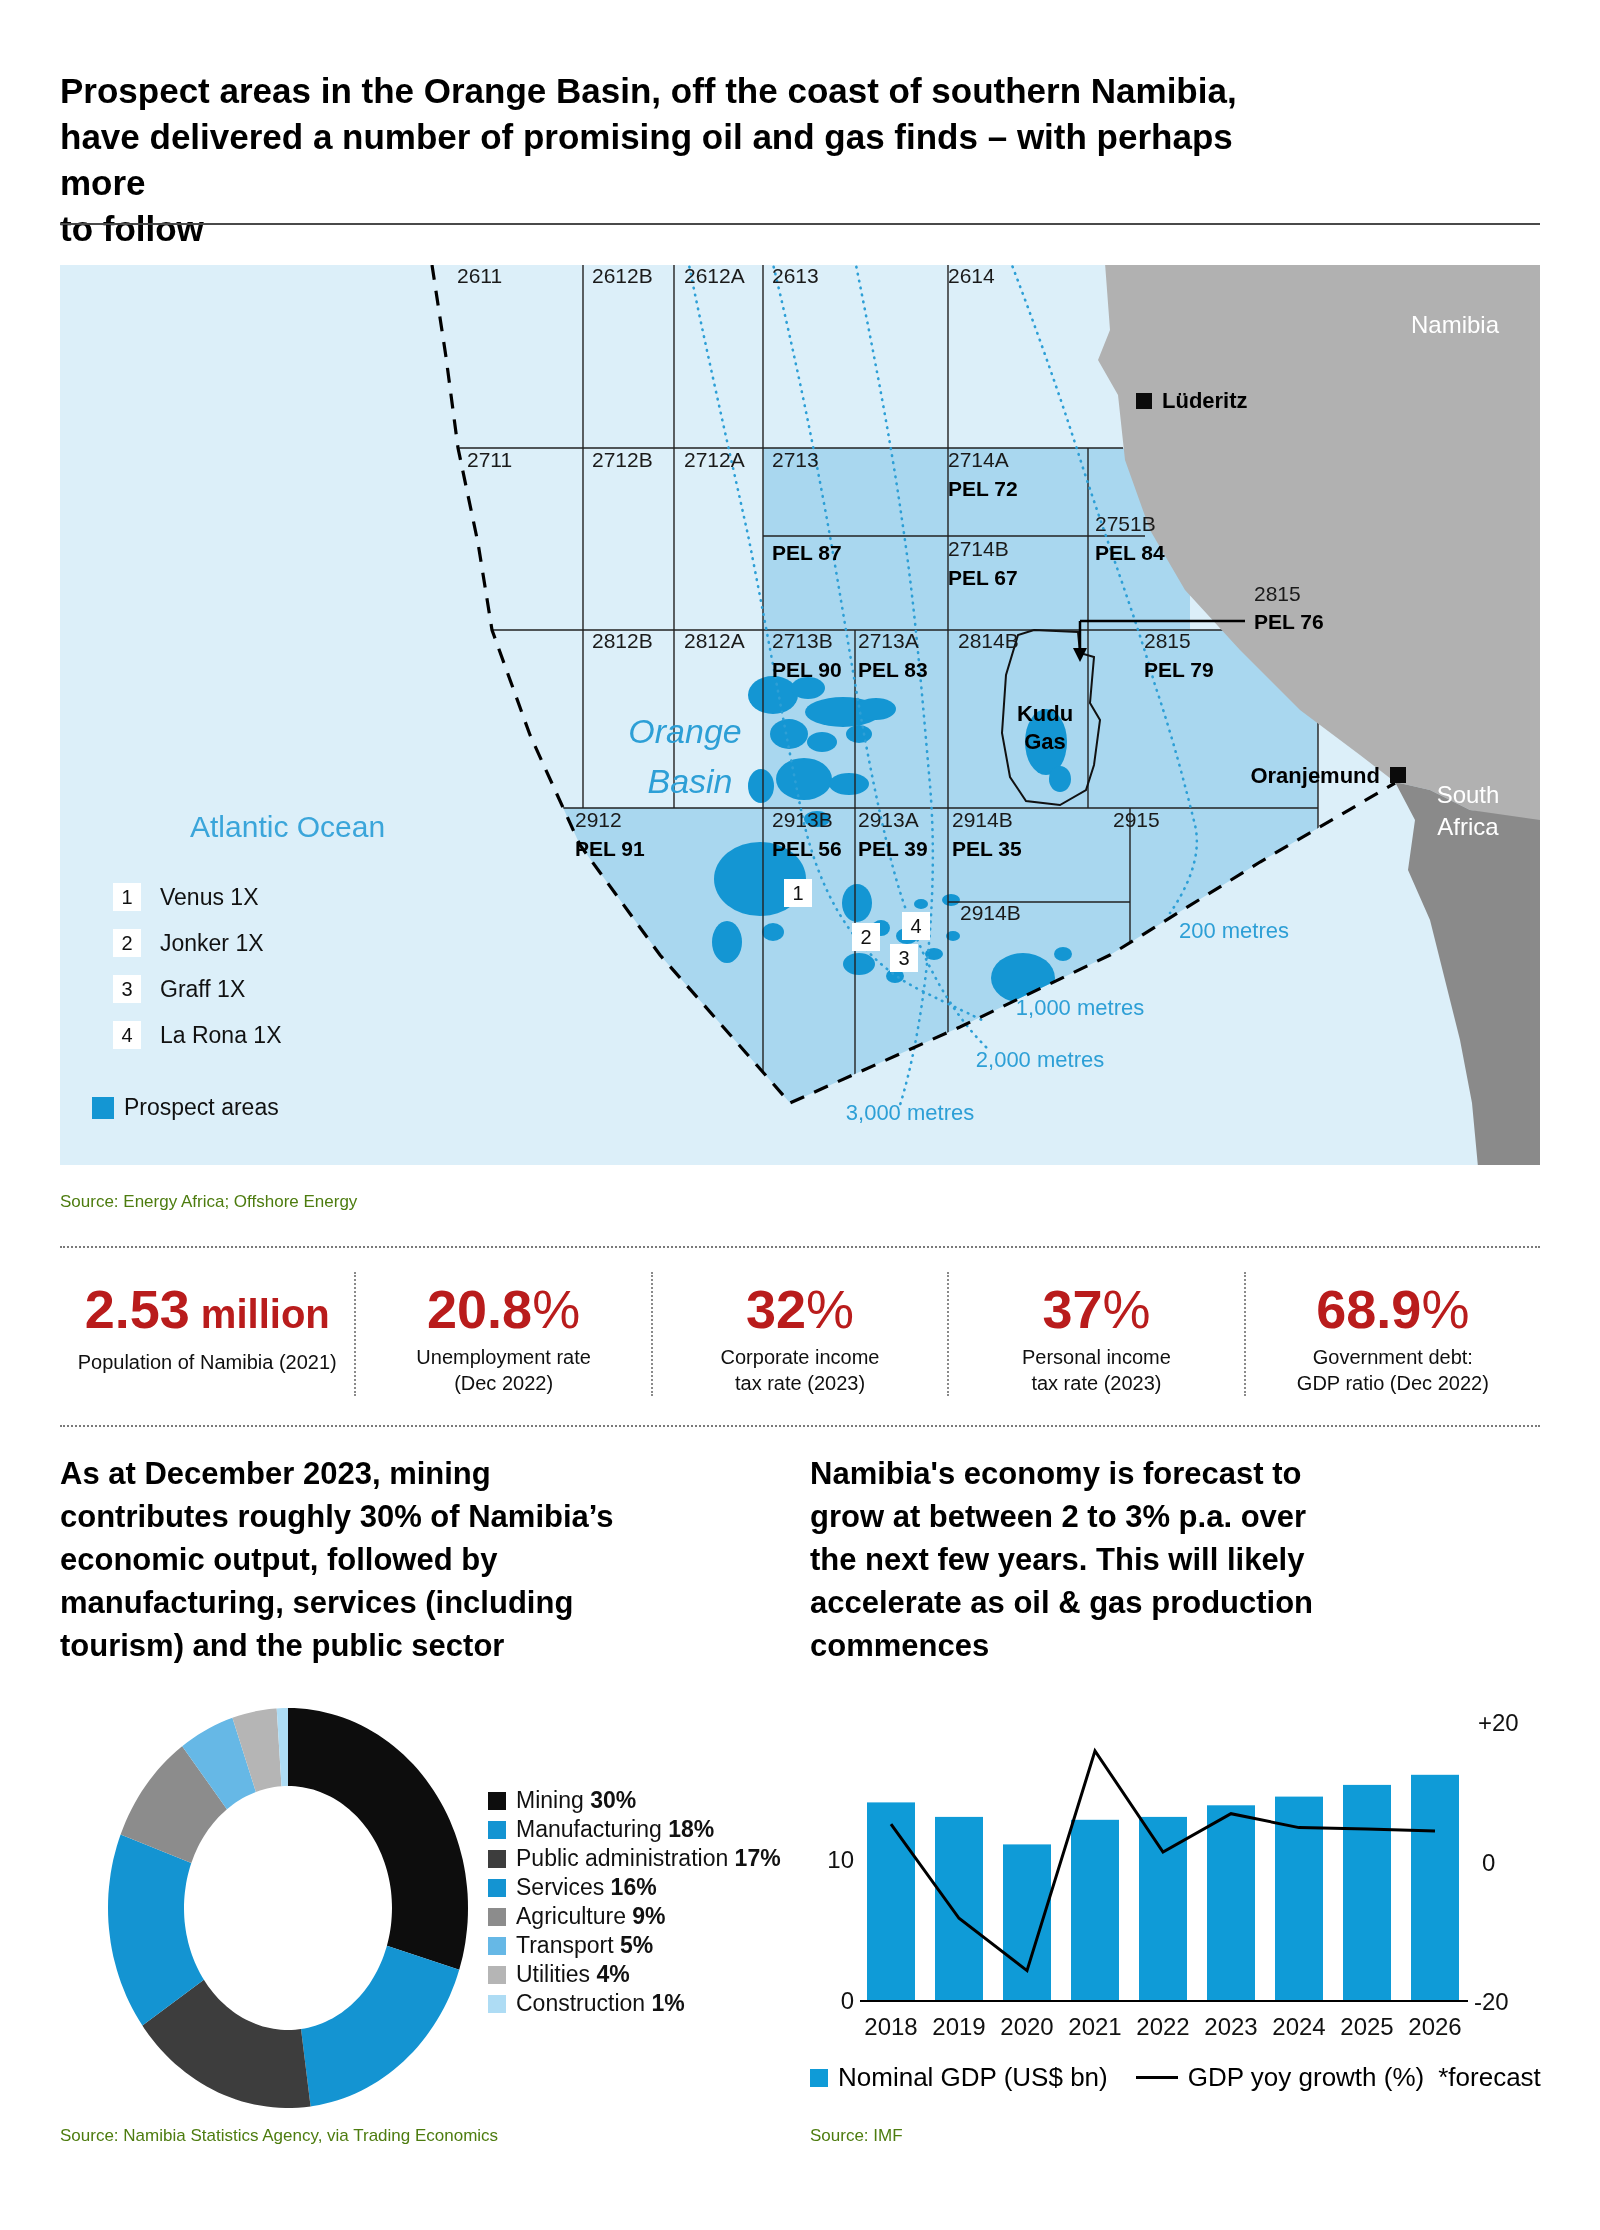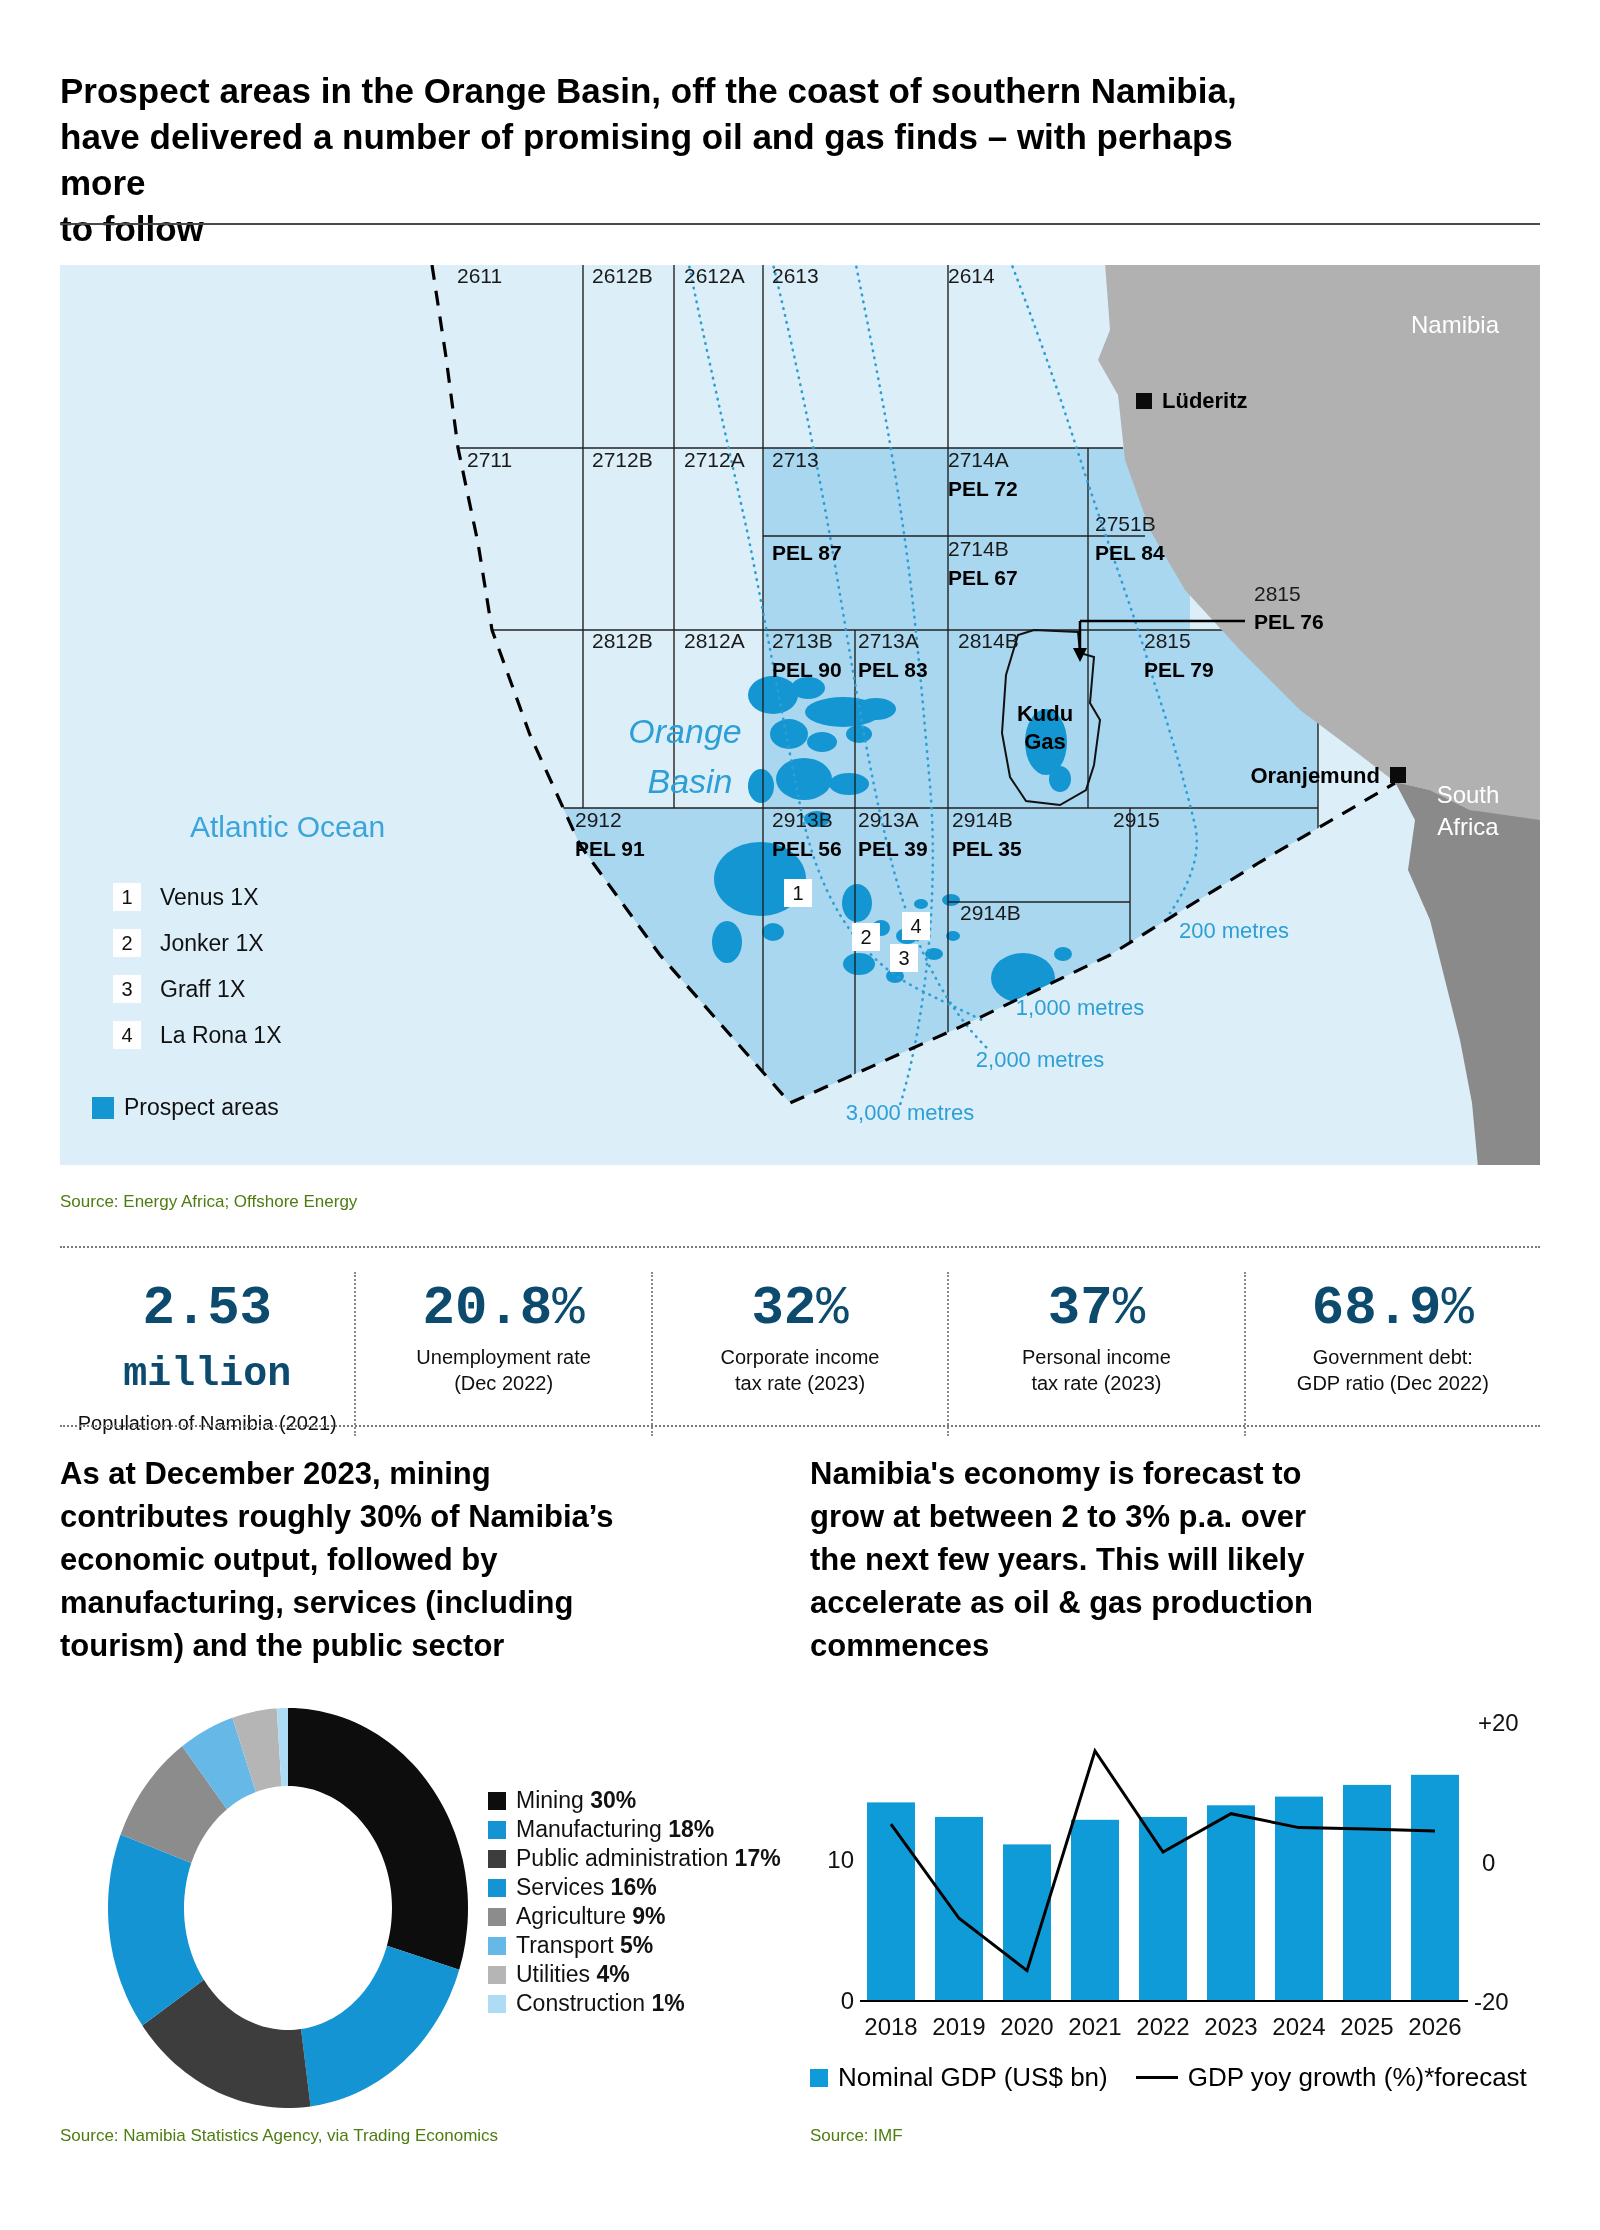--- a/index.html
+++ b/index.html
@@ -9,34 +9,34 @@
   
   #title{left:60px;top:68px;width:1200px;font-size:35px;font-weight:bold;line-height:46px;color:#000;}
   #title-rule{left:60px;top:223px;width:1480px;border-top:2px solid #4a4a4a;}
   
   .source-line{font-size:17px;color:#4d7c0f;}
   .dotted-rule{left:60px;width:1480px;border-top:2px dotted #7a7a7a;}
   
   #stats{left:60px;top:1272px;width:1480px;display:flex;}
   .stat{width:296px;text-align:center;position:relative;padding-top:8px;}
   .stat + .stat{border-left:2px dotted #8a8a8a;}
-  .stat .num{font-family:Liberation Mono, monospace;color:#0c4a6e;font-weight:bold;font-size:54px;line-height:58px;}
+  .stat .num{font-family:Liberation Sans, sans-serif;color:#b91c1c;font-weight:bold;font-size:54px;line-height:58px;}
   .stat .num .pct{font-weight:normal;}
   .stat .num .unit{font-size:40px;}
   .stat .lbl{margin-top:6px;font-size:20px;line-height:26px;color:#101010;}
   
   .bigtext{top:1452px;width:670px;font-size:31px;font-weight:bold;line-height:43px;color:#000;}
   
   #donut-legend{left:488px;top:1786px;font-size:23px;line-height:29px;}
   #donut-legend .row{display:flex;align-items:center;height:29px;}
   #donut-legend .sw{width:18px;height:18px;margin-right:10px;flex:0 0 auto;}
   #bar-legend{left:810px;top:2062px;display:flex;align-items:center;font-size:26px;color:#000;}
   #bar-legend .sw{width:18px;height:18px;margin-right:10px;}
   #bar-legend .linesw{width:42px;height:0;border-top:3px solid #000;margin:0 10px 0 28px;}
-  #bar-legend .note{}
+  #bar-legend .note{margin-left:14px;}
   svg text{font-family:"Liberation Sans",sans-serif;}
 </style>
 </head>
 <body>
 
 <div class="abs" id="title">
   <span style="display:block">Prospect areas in the Orange Basin, off the coast of southern Namibia,</span>
   <span style="display:block">have delivered a number of promising oil and gas finds – with perhaps more</span>
   <span style="display:block">to follow</span>
 </div>

